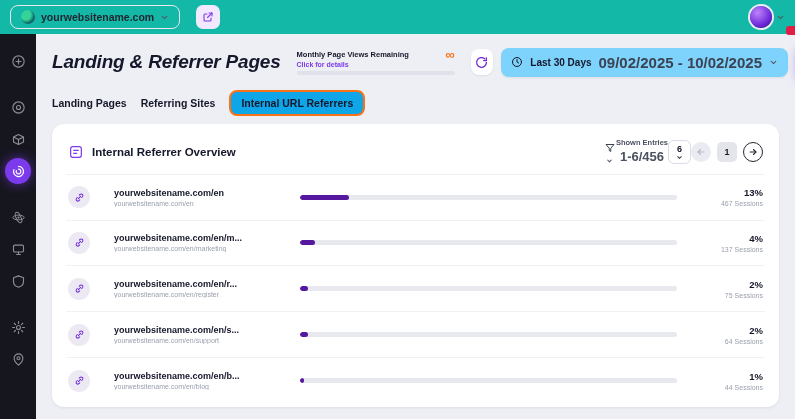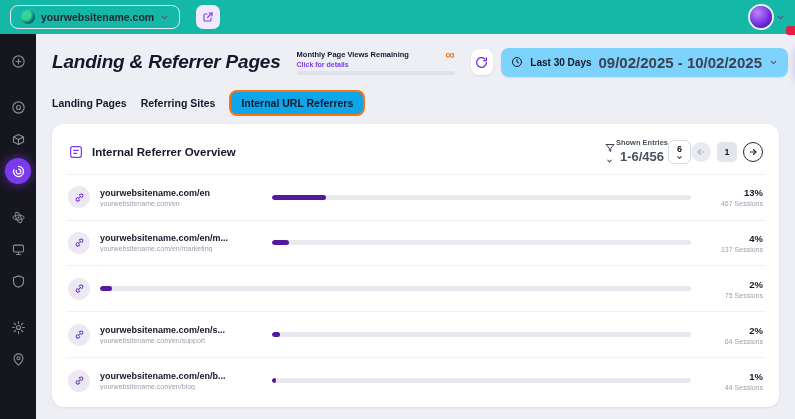--- a/index.html
+++ b/index.html
@@ -68,21 +68,21 @@
   .pagesize { display:flex; flex-direction:column; align-items:center; border:1px solid #d9dce4; border-radius:6px; padding:3px 7px 2px; cursor:pointer; }
   .pagesize-value { font-size:9px; font-weight:800; color:#15172a; }
   .pagesize .chev { width:7px; height:7px; color:#3c4252; }
   .pager { display:flex; align-items:center; gap:6px; }
   .pager-prev { width:20px; height:20px; border-radius:50%; background:#e9ebf0; border:none; color:#b2b7c2; display:flex; align-items:center; justify-content:center; cursor:pointer; }
   .pager-page { min-width:20px; height:20px; border-radius:5px; background:#e3e5eb; display:flex; align-items:center; justify-content:center; font-size:9px; font-weight:800; color:#15172a; cursor:pointer; }
   .pager-next { width:20px; height:20px; border-radius:50%; background:#fff; border:1.5px solid #272834; color:#272834; display:flex; align-items:center; justify-content:center; cursor:pointer; }
   .pager svg { width:10px; height:10px; }
 
   .rows { flex:1; min-height:0; display:flex; flex-direction:column; }
-  .row { flex:1; display:flex; align-items:center; gap:10px; border-top:1px solid #f0f1f5; padding:0 2px; }
+  .row { flex:1; display:flex; align-items:center; gap:24px; border-top:1px solid #f0f1f5; padding:0 2px; }
   .row-icon { width:22px; height:22px; border-radius:50%; background:#ece9f3; display:flex; align-items:center; justify-content:center; flex:none; color:#6d28d9; }
   .row-icon svg { width:11px; height:11px; }
   .row-titles { width:162px; flex:none; min-width:0; }
   .row-title { font-size:9px; font-weight:800; color:#15172a; white-space:nowrap; overflow:hidden; }
   .row-sub { font-size:7px; color:#9aa0ad; margin-top:2px; white-space:nowrap; overflow:hidden; }
   .row-bar { flex:1; height:5px; background:#e7e9ef; border-radius:3px; overflow:hidden; }
   .row-bar-fill { height:100%; width:0; background:#55189f; border-radius:3px; }
   .row-stats { width:62px; flex:none; text-align:right; }
   .row-pct { font-size:9.5px; font-weight:800; color:#15172a; }
   .row-sessions { font-size:7px; color:#9aa0ad; margin-top:2px; }
@@ -358,20 +358,24 @@
 
 
         <div class="row">
           <span class="row-icon">
               <svg viewBox="0 0 24 24" fill="none" stroke="currentColor" stroke-width="2.2" stroke-linecap="round">
                 <path d="M9.5 14.5l5-5"></path>
                 <path d="M11.5 7l1.7-1.7a3.6 3.6 0 0 1 5.1 5.1L16.6 12"></path>
                 <path d="M12.5 17l-1.7 1.7a3.6 3.6 0 0 1-5.1-5.1L7.4 12"></path>
               </svg>
             </span>
+          <div class="row-titles">
+            <div class="row-title">yourwebsitename.com/en/r...</div>
+            <div class="row-sub">yourwebsitename.com/en/register</div>
+          </div>
           <div class="row-bar">
               <div class="row-bar-fill" style="width: 2%;"></div>
             </div>
           <div class="row-stats">
             <div class="row-pct">2%</div>
             <div class="row-sessions">75 Sessions</div>
           </div>
         </div>
 
         <div class="row">

